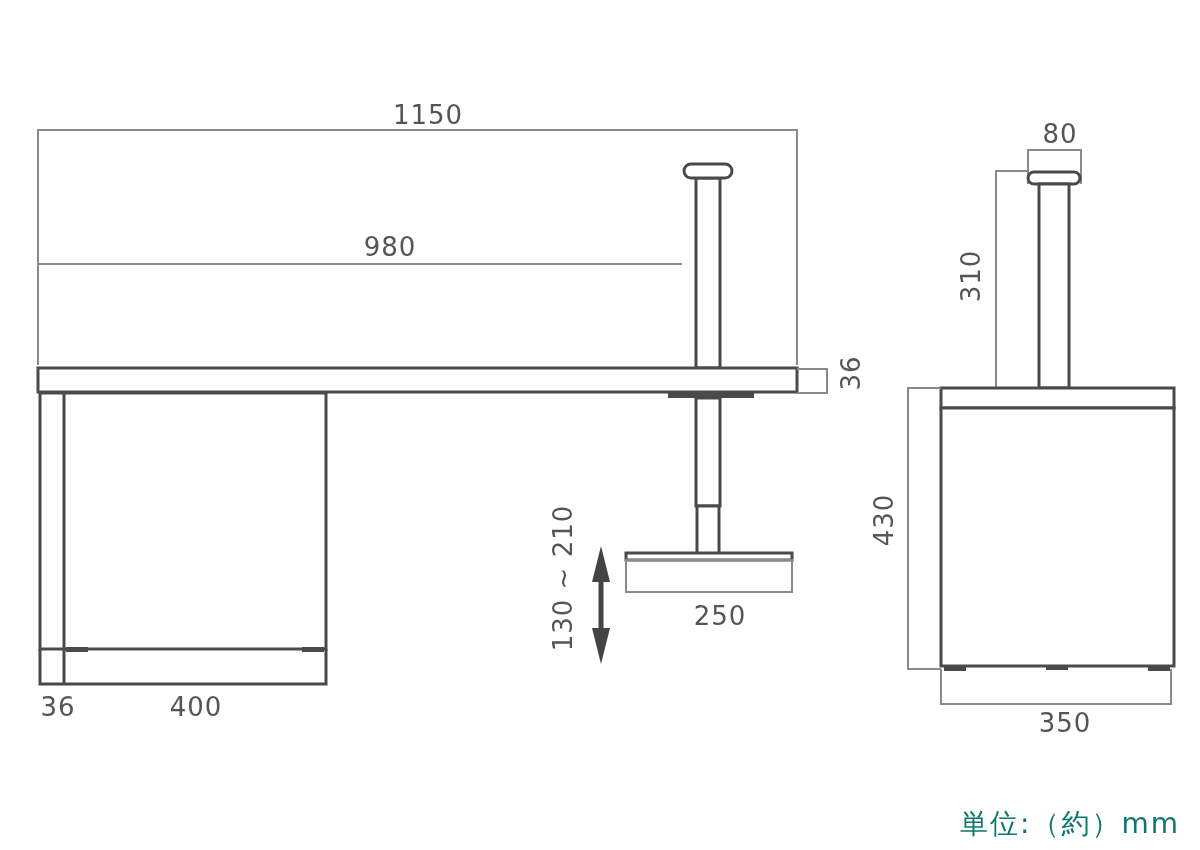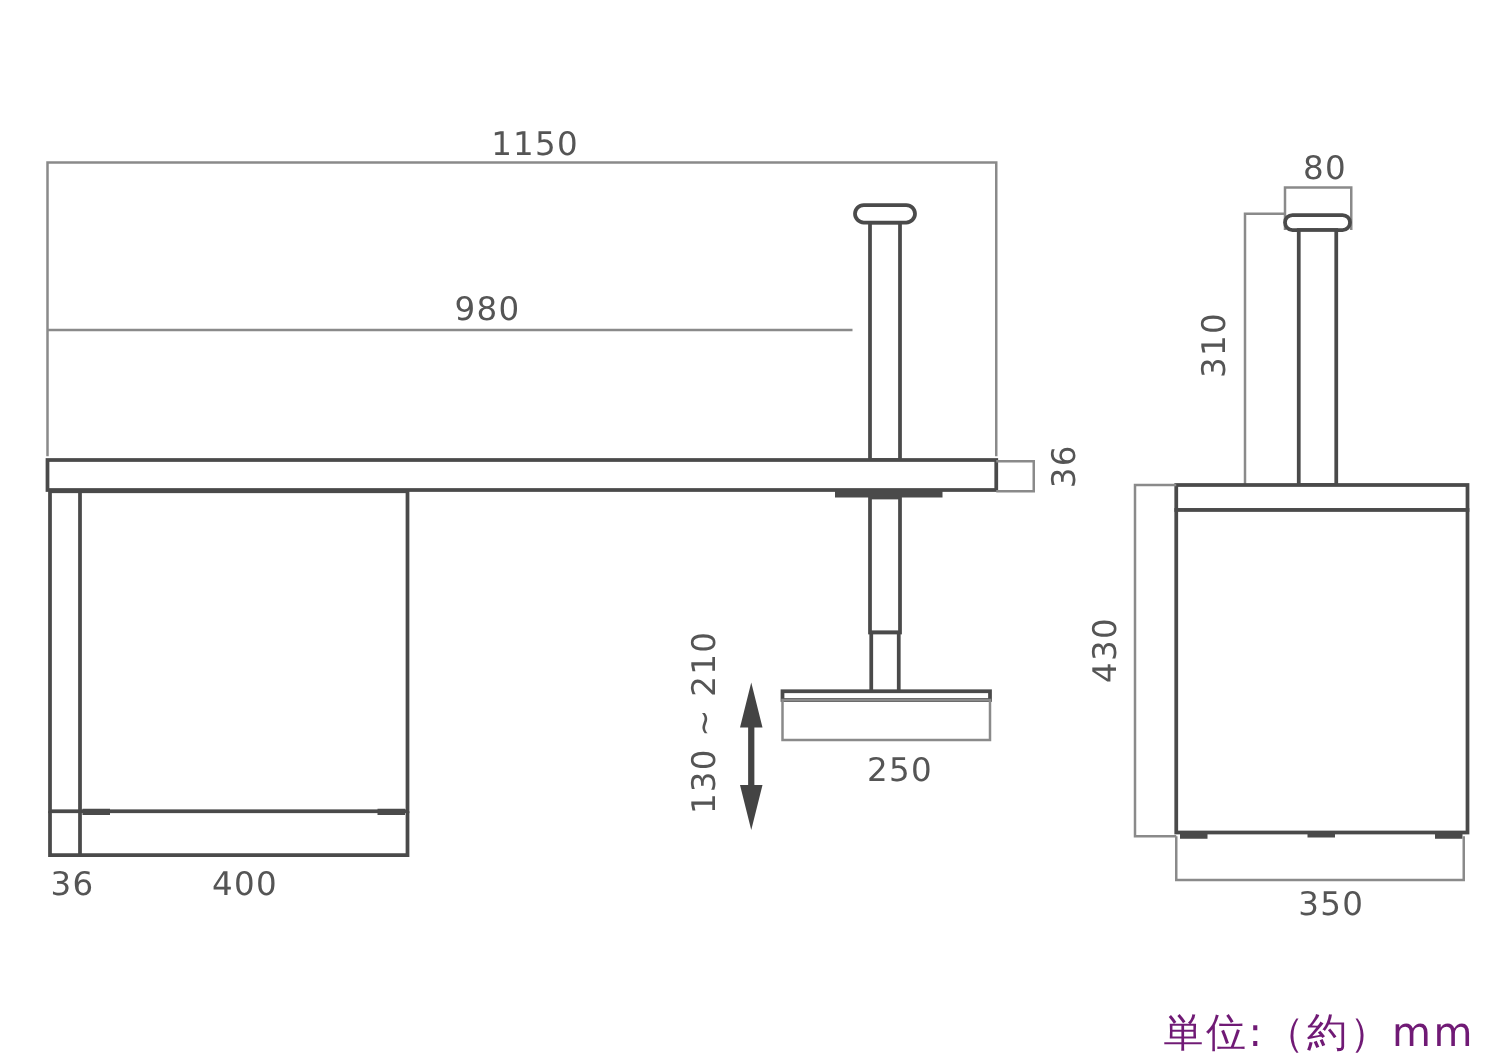--- a/index.html
+++ b/index.html
@@ -2,21 +2,21 @@
 <html><head>
   <meta charset="utf-8">
   <style>
     html, body { margin: 0; padding: 0; background: #ffffff; }
     body { width: 1200px; height: 850px; position: relative; overflow: hidden; font-family: "DejaVu Sans", sans-serif; }
     svg { position: absolute; left: 0; top: 0; }
     .dim { stroke: #8a8a8a; stroke-width: 2; fill: none; }
     .obj { stroke: #4a4a4a; stroke-width: 3; fill: #ffffff; }
     .pad { fill: #4a4a4a; }
     .lbl { font-family: "DejaVu Sans", sans-serif; font-size: 26px; fill: #555555; letter-spacing: 1px; }
-    .unit { position: absolute; right: 20px; top: 805px; font-family: "DejaVu Sans", sans-serif; font-size: 32px; color: #701a75; letter-spacing: 2px; }
+    .unit { position: absolute; right: 20px; top: 805px; font-family: "DejaVu Sans", sans-serif; font-size: 28px; color: #0f766e; letter-spacing: 2px; }
   </style>
 </head>
 <body>
 
 <svg width="1200" height="850" viewBox="0 0 1200 850">
 
   <g>
 
     <polyline class="dim" points="38,365 38,130 797,130 797,365"></polyline>
     <text class="lbl" x="428" y="124" text-anchor="middle">1150</text>

